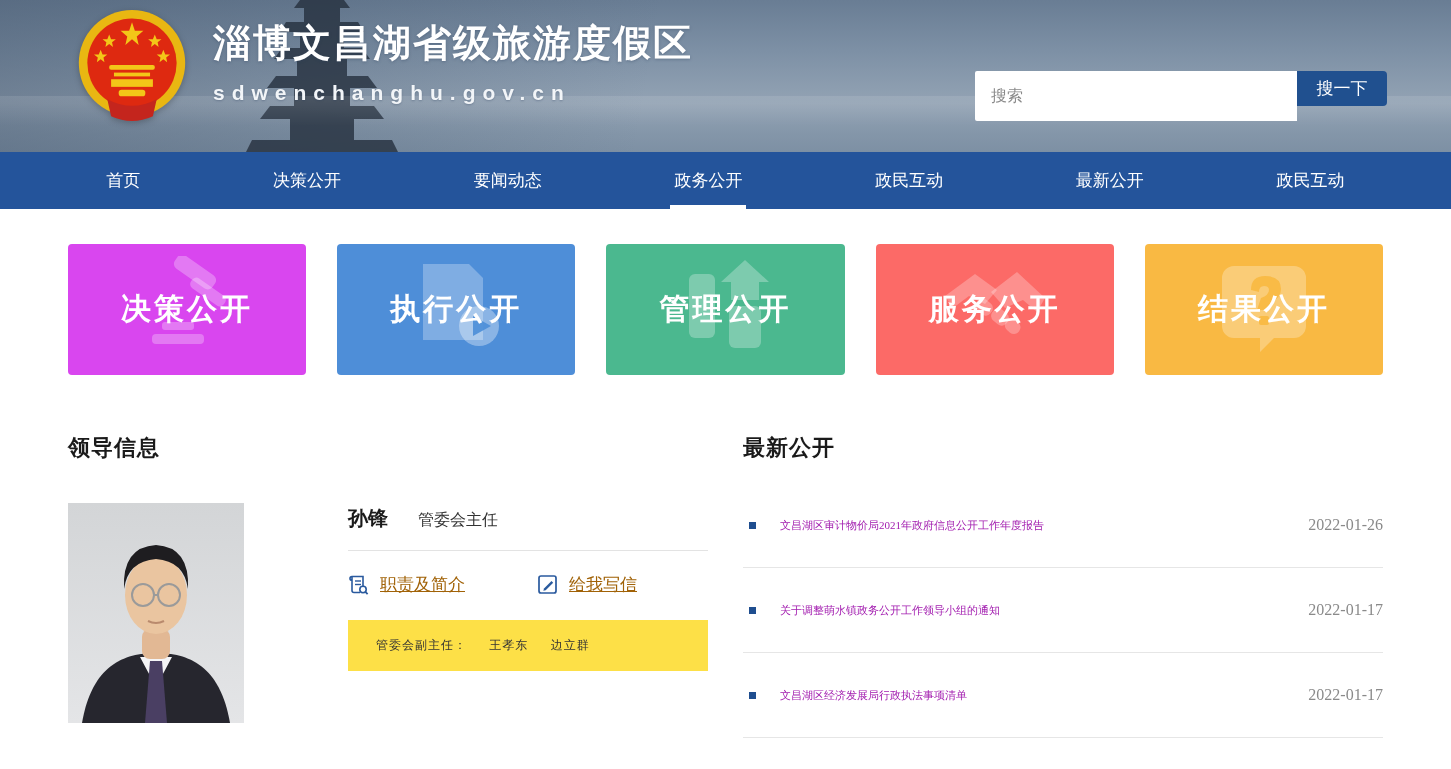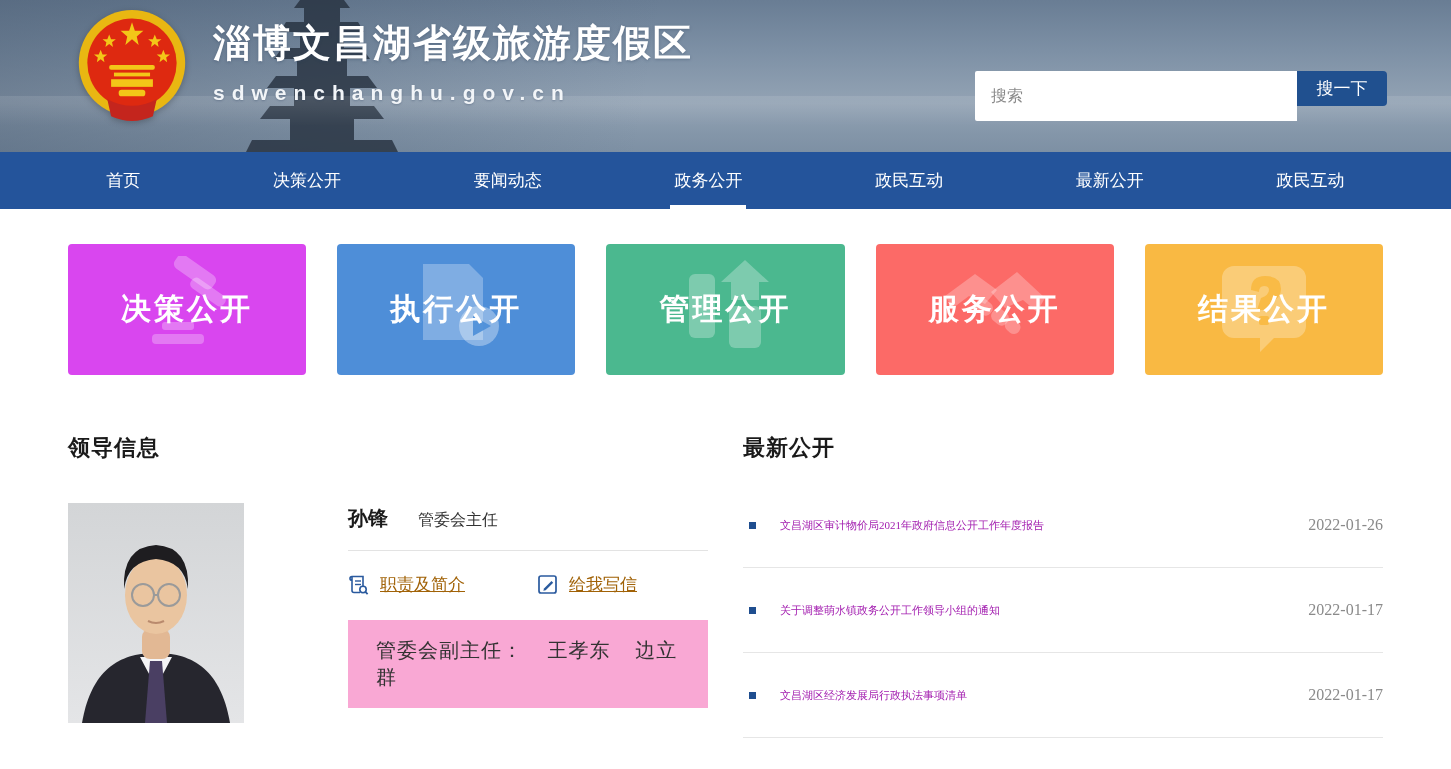--- a/index.html
+++ b/index.html
@@ -63,21 +63,21 @@
   .leader-info { flex:1; margin-left:104px; padding-top:2px; }
   .name-row { display:flex; align-items:baseline; padding-bottom:18px;
     border-bottom:1px solid #e3e3e3; }
   .leader-name { font-size:20px; font-weight:bold; color:#1a1a1a; cursor:pointer; }
   .leader-title { margin-left:30px; font-size:16px; color:#333; }
   .leader-links { display:flex; align-items:center; padding:22px 0 24px; }
   .leader-link { display:flex; align-items:center; cursor:pointer; color:#a16207;
     font-size:17px;text-decoration:underline; }
   .leader-link + .leader-link { margin-left:72px; }
   .leader-link svg { margin-right:11px; }
-  .deputy-box { background:#f9a8d4; padding:17px 10px 17px 28px; font-size:20px;
+  .deputy-box { background:#fde047; padding:17px 10px 17px 28px; font-size:12px;
     color:#333; letter-spacing:1px; }
   .deputy-box .dep-name { margin-left:18px; cursor:pointer; }
 
   
   .latest-list { margin-top:20px; }
   .latest-item { display:flex; align-items:center; padding:33px 0;
     border-bottom:1px solid #e6e6e6; }
   .bullet { width:7px; height:7px; background:#1f4e8f; flex:none; margin:0 24px 0 6px; }
   .latest-title { flex:1; font-family:"Liberation Serif", serif; font-size:11px;
     color:#a21caf; cursor:pointer; white-space:nowrap; overflow:hidden;

